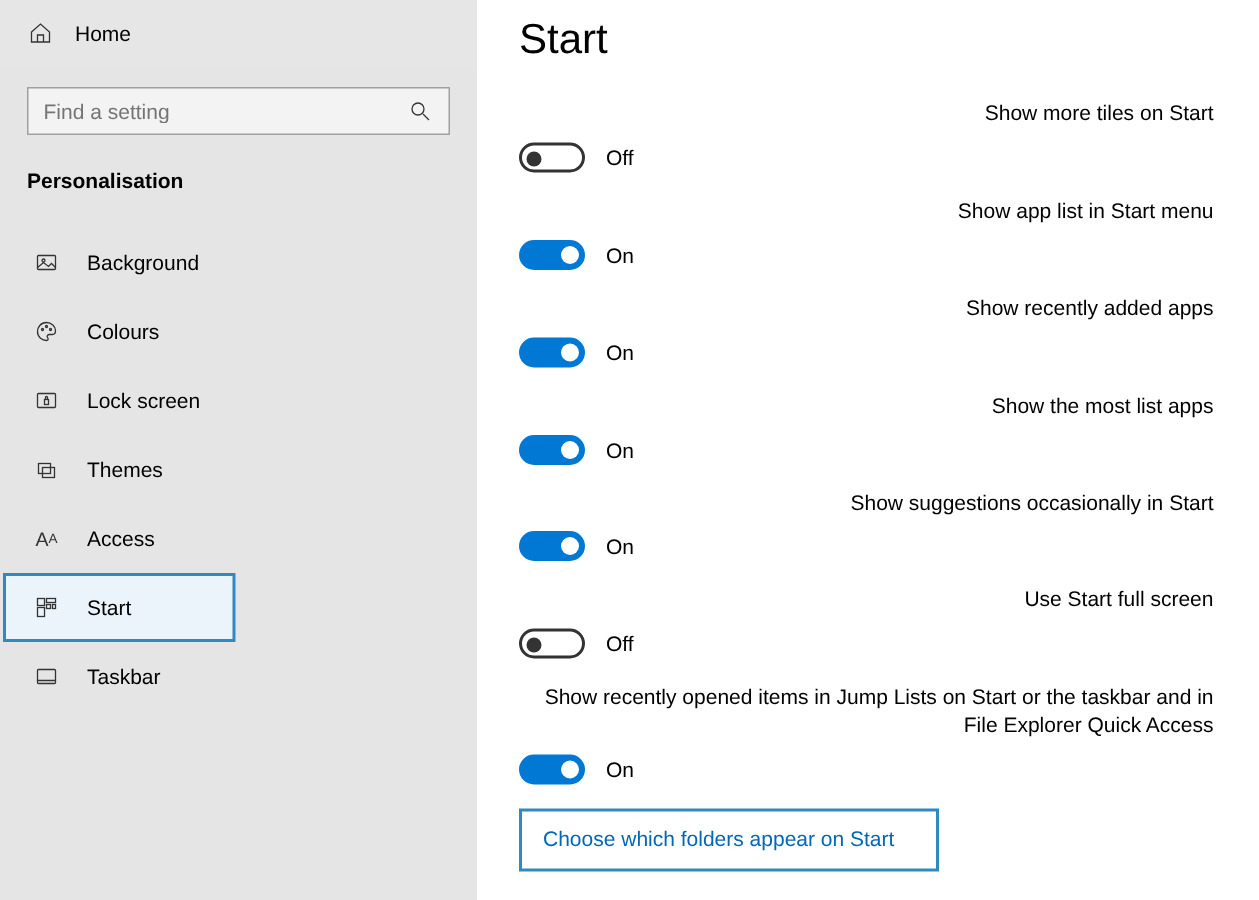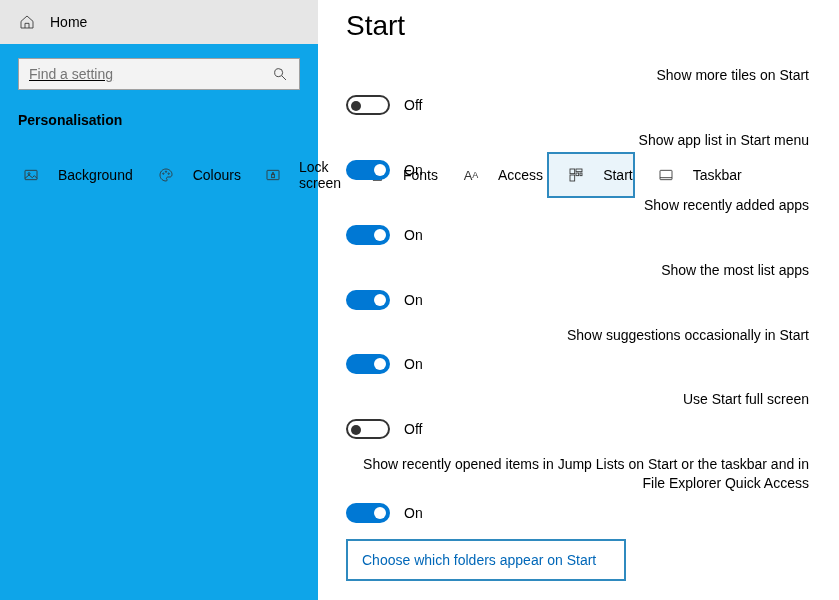--- a/index.html
+++ b/index.html
@@ -1,27 +1,27 @@
 <!DOCTYPE html>
 <html><head>
 <meta charset="utf-8">
 <style>
   * { box-sizing: border-box; margin: 0; padding: 0; font-family: "Segoe UI", Arial, sans-serif; }
   html, body { width: 839px; height: 600px; overflow: hidden; background: #ffffff; }
   .app { display: flex; width: 100%; height: 100%; }
 
   
-  .sidebar { width: 318px; height: 100%; background: #0ea5e9; display: flex; flex-direction: column; }
+  .sidebar { width: 318px; height: 100%; background: #e5e5e5; display: flex; flex-direction: column; }
   .sidebar-topbar { height: 44px; background: #e6e6e6; display: flex; align-items: center; padding-left: 18px; gap: 14px; }
   .home-label { font-size: 14px; color: #000; }
-  .search-wrap { padding: 14px 18px 0 18px; text-decoration: underline; }
+  .search-wrap { padding: 14px 18px 0 18px; }
   .search-box { width: 100%; height: 32px; border: 1px solid #a0a0a0; background: #f3f3f3; display: flex; align-items: center; padding: 0 10px; justify-content: space-between; }
   .search-box input { border: none; background: transparent; outline: none; font-size: 14px; color: #666; width: 85%; }
   .category-title { font-size: 14px; font-weight: 600; color: #000; padding: 22px 0 10px 18px; }
-  .nav-list { display: flex; flex-direction: row; padding-top: 14px; }
+  .nav-list { display: flex; flex-direction: column; padding-top: 14px; }
   .nav-item { display: flex; align-items: center; gap: 18px; height: 46px; padding-left: 18px; cursor: pointer; font-size: 14px; color: #000; border: 2px solid transparent; width: 155px; margin-left: 2px; }
   .nav-item.selected { border: 2px solid #2f8abf; background: #eaf4fa; }
   .nav-icon { width: 18px; height: 18px; display: inline-flex; align-items: center; justify-content: center; color: #333; }
   .nav-icon svg { width: 16px; height: 16px; stroke: #333; fill: none; stroke-width: 1.3; }
 
   
   .main { flex: 1; padding: 10px 30px 0 28px; overflow: hidden; }
   .page-title { font-size: 28px; font-weight: 400; color: #000; margin-bottom: 24px; }
   .setting-block { margin-bottom: 16px; text-align: right; }
   .setting-label { font-size: 14px; color: #000; margin-bottom: 8px; line-height: 1.35; }
@@ -98,21 +98,21 @@
         <span>Lock screen</span>
       </div>
 
       <div class="nav-item">
         <span class="nav-icon">
           <svg viewBox="0 0 24 24">
               <rect x="4" y="6" width="12" height="10"></rect>
               <rect x="8" y="10" width="12" height="10"></rect>
             </svg>
         </span>
-        <span>Fonts</span>
+        <span>Themes</span>
       </div>
 
       <div class="nav-item">
         <span class="nav-icon" style="font-size:13px;color:#333;">A<span style="font-size:9px;">A</span></span>
         <span>Access</span>
       </div>
 
       <div class="nav-item selected">
         <span class="nav-icon">
           <svg viewBox="0 0 24 24">

